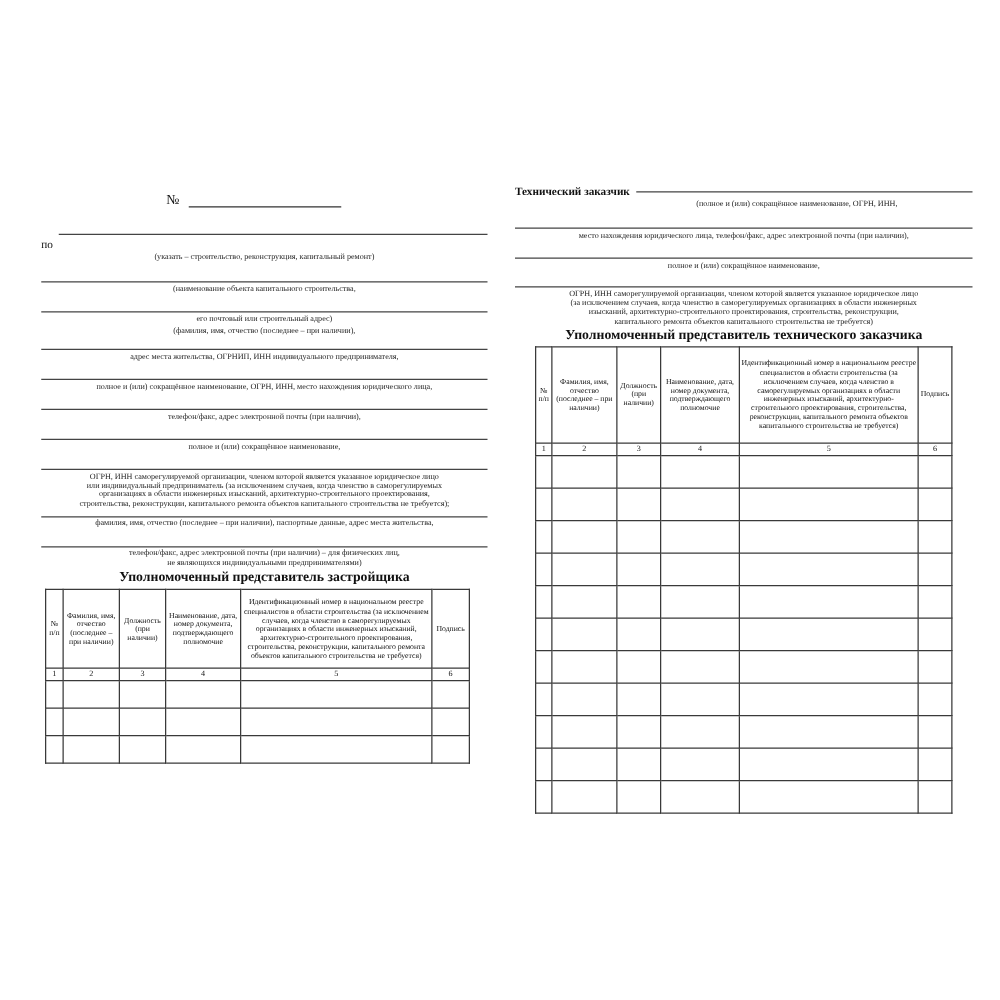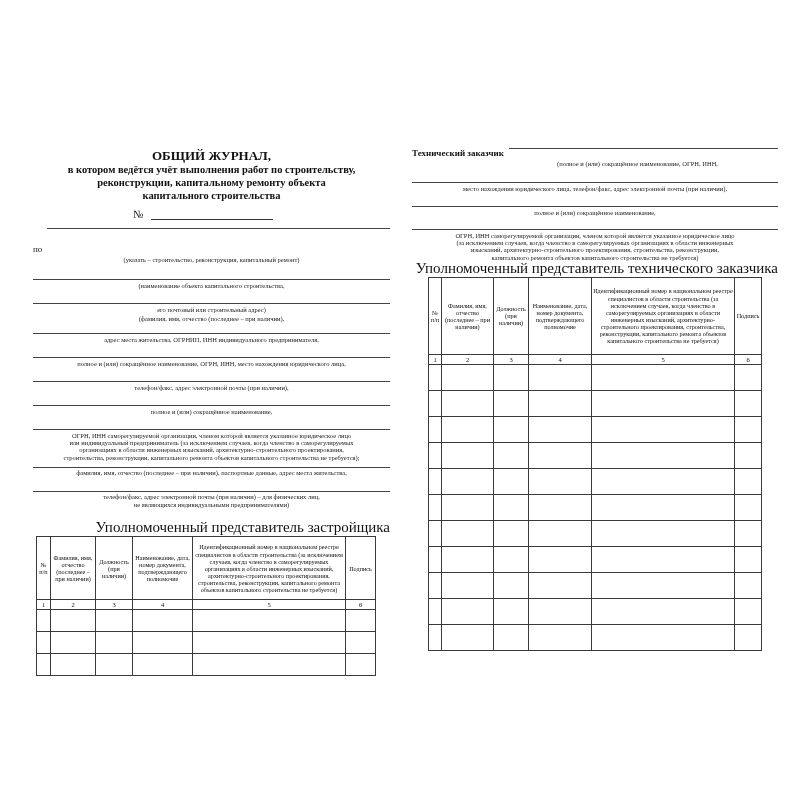--- a/index.html
+++ b/index.html
@@ -12,56 +12,50 @@
   .page-left{left:33px;width:357px;}
   .page-right{left:412px;width:366px;}
 
   .title{text-align:center;font-weight:bold;}
   .title .t1{font-size:13px;line-height:15px;}
   .title .t2{font-size:10.5px;line-height:13px;}
 
   .num-row{margin-top:5px;margin-left:100px;display:flex;align-items:flex-end;font-size:11px;height:13px;}
   .num-row .uline{display:inline-block;width:122px;border-bottom:1px solid #333;margin-left:7px;}
 
-  .label-row{display:flex;align-items:flex-start;font-size:9px;}
+  .label-row{display:flex;align-items:center;font-size:9px;}
   .label-row .lbl{font-weight:bold;white-space:nowrap;}
   .label-row .lbl.plain{font-weight:normal;margin-top:16px;}
   .label-row .uline{flex:1;border-bottom:1px solid #444;margin-left:5px;height:100%;}
 
   .field{margin-top:14px;}
   .field .line{border-bottom:1px solid #444;height:0;}
   .caption{font-size:6.5px;line-height:7.5px;text-align:center;color:#1d1d1d;margin-top:1.5px;white-space:pre-line;}
   .caption.indent{padding-left:85px;}
   .para{font-size:6.5px;line-height:7.2px;text-align:center;color:#1d1d1d;margin-top:2px;white-space:pre-line;}
 
-  .tbl-heading{font-weight:normal;text-align:right;font-size:15px;line-height:11px;}
+  .tbl-heading{font-weight:bold;text-align:center;font-size:11px;line-height:11px;}
 
   table{border-collapse:collapse;table-layout:fixed;}
   td,th{border:1px solid #3a3a3a;padding:0 1px;font-weight:normal;
         font-size:6.2px;line-height:7.1px;text-align:center;vertical-align:middle;
         overflow:hidden;}
   .num-cells td{height:9px;font-size:6.5px;line-height:7px;}
 
-  .lp-heading{margin-top:14px;}
+  .lp-heading{margin-top:3px;}
   .left-table{margin-left:3px;margin-top:3px;width:339px;}
   .left-table .hdr th{height:62px;}
   .right-table{margin-left:16px;margin-top:3px;width:333px;}
   .right-table .hdr th{height:76px;}
 </style>
 </head>
 <body>
 
 <section class="page page-left">
 
-  <div class="title">
-    <div class="t1">ОБЩИЙ ЖУРНАЛ,</div>
-    <div class="t2">в котором ведётся учёт выполнения работ по строительству,</div>
-    <div class="t2">реконструкции, капитальному ремонту объекта</div>
-    <div class="t2">капитального строительства</div>
-  </div>
 
   <div class="num-row">
     <span>№</span>
     <span class="uline"></span>
   </div>
 
   <div class="label-row" style="margin-top:8px;">
     <span class="lbl plain">по</span>
     <span class="uline"></span>
   </div>

